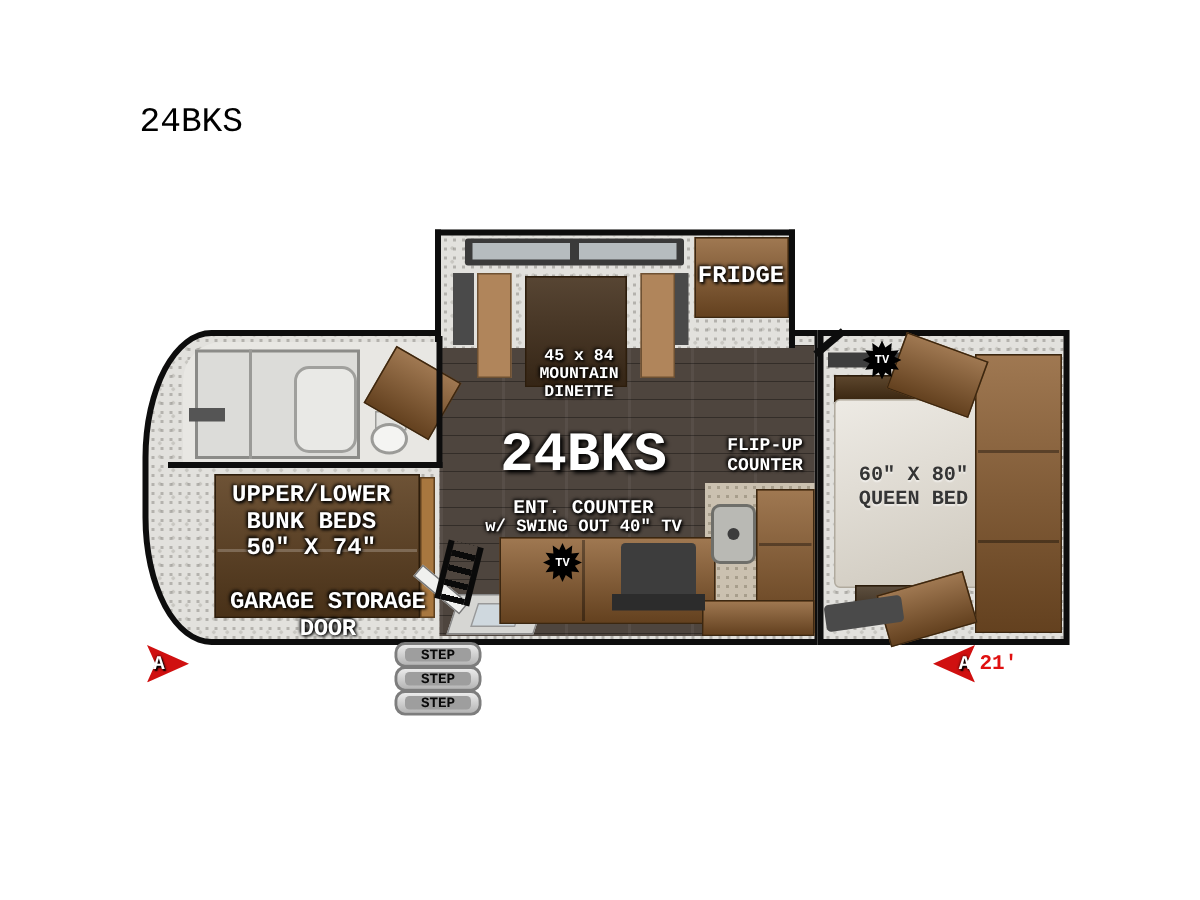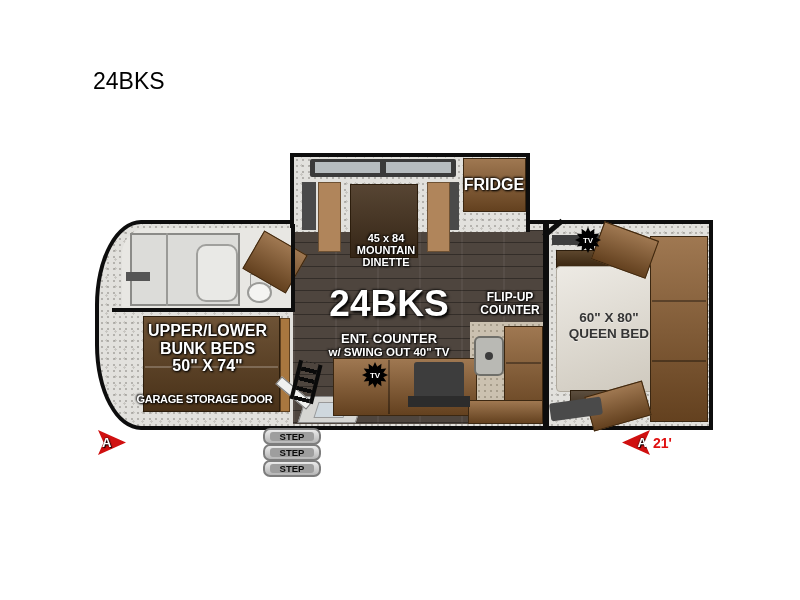--- a/index.html
+++ b/index.html
@@ -1,17 +1,17 @@
 <!DOCTYPE html>
 <html><head>
 <meta charset="utf-8">
 <style>
   html,body{margin:0;padding:0;background:#fff;}
   #plan{position:relative;width:800px;height:600px;background:#ffffff;overflow:hidden;
-        font-family:Liberation Sans, sans-serif;}
+        font-family:Liberation Mono, monospace;}
   .abs{position:absolute;}
   
   .speckle{background-color:#e2e1dd;
     background-image:radial-gradient(rgba(110,108,102,.40) 1px,transparent 1.3px),
                      radial-gradient(rgba(150,148,140,.35) 1px,transparent 1.3px);
     background-size:6px 6px,9px 9px;background-position:0 0,3px 4px;}
   .speckle-tan{background-color:#cbc1b0;
     background-image:radial-gradient(rgba(100,90,70,.35) 1px,transparent 1.3px);
     background-size:6px 6px;}
   .woodfloor{background-color:#4e453e;
@@ -91,21 +91,21 @@
   <div class="abs wood" style="left:250px;top:240px;width:50px;height:44px;transform:rotate(30deg);z-index:3;"></div>
 
   <div class="abs darkwood" style="left:143px;top:316px;width:137px;height:96px;z-index:3;"></div>
   <div class="abs" style="left:145px;top:366px;width:133px;height:2px;background:rgba(255,255,255,.22);z-index:3;"></div>
   <div class="abs" style="left:280px;top:318px;width:10px;height:94px;background:#a8773f;z-index:3;border:1px solid #5e401f;box-sizing:border-box;"></div>
   <div class="lbl" style="left:145px;top:322px;width:125px;font-size:16px;z-index:5;">
     <div>UPPER/LOWER</div>
     <div>BUNK BEDS</div>
     <div>50" X 74"</div>
   </div>
-  <div class="lbl" style="left:134px;top:393px;width:141px;font-size:11px;letter-spacing:-0.3px;z-index:5;">GARAGE STORAGE DOOR</div>
+  <div class="lbl" style="left:148px;top:393px;width:141px;font-size:16px;letter-spacing:-0.3px;z-index:5;">GARAGE STORAGE DOOR</div>
 
   <div class="abs" style="left:294px;top:362px;width:24px;height:40px;transform:rotate(14deg);z-index:4;
               border-left:4px solid #0a0a0a;border-right:4px solid #0a0a0a;box-sizing:border-box;
               background:repeating-linear-gradient(180deg,transparent 0 6px,#0a0a0a 6px 10px);"></div>
 
   <div class="abs" style="left:302px;top:396px;width:58px;height:27px;background:#d6d6d3;border:1px solid #888;
               transform:skewX(-18deg);z-index:3;box-sizing:border-box;"></div>
   <div class="abs" style="left:316px;top:402px;width:30px;height:16px;background:#cfd8de;border:1px solid #999;
               transform:skewX(-18deg);z-index:3;box-sizing:border-box;"></div>
   <div class="abs" style="left:274px;top:388px;width:40px;height:10px;background:#f0f0ee;border:1px solid #777;

